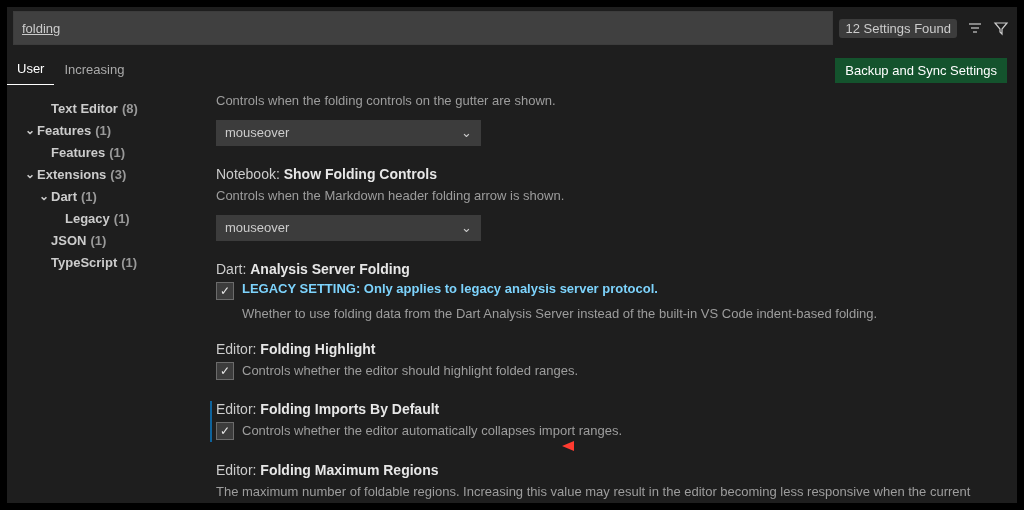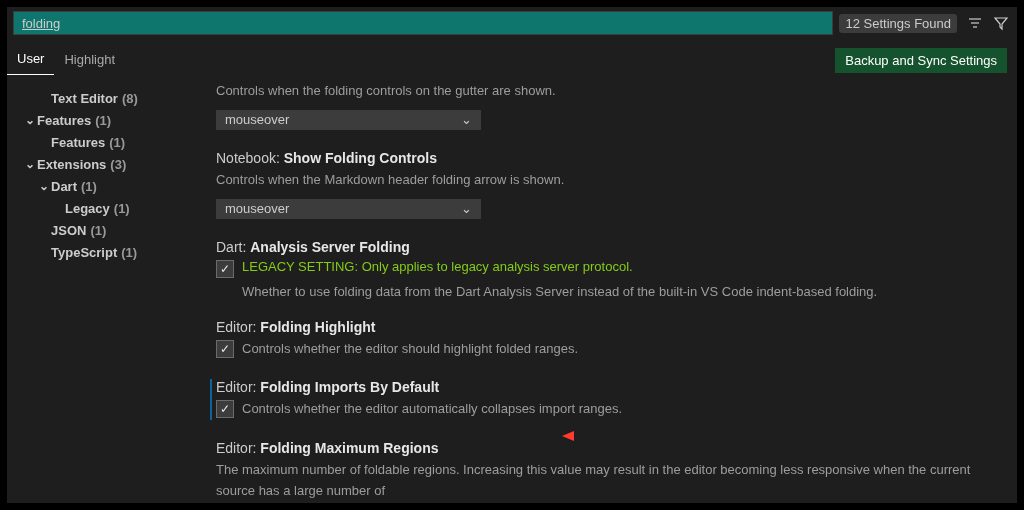--- a/index.html
+++ b/index.html
@@ -21,23 +21,23 @@
     flex-direction: column;
   }
   .searchbar-row {
     display: flex;
     align-items: center;
     padding: 4px 6px 0 6px;
     gap: 6px;
   }
   .searchbox {
     flex: 1;
-    background: #0f766e;
+    background: #404040;
     border: 1px solid #3c3c3c;
-    height: 24px;
+    height: 34px;
     color: #ccc;
     padding: 0 8px;
     font-size: 13px;
     outline: none;
     text-decoration: underline;
   }
   .found-badge {
     background: #3c3c3c;
     color: #ccc;
     font-size: 13px;
@@ -115,40 +115,40 @@
   .setting.indicator { border-left: 2px solid #0e639c; padding-left: 4px; }
   .setting-title { font-size: 14px; margin-bottom: 4px; color:#e7e7e7;}
   .setting-title .scope { color: #ccc; font-weight: 400; }
   .setting-title .name { color: #e7e7e7; font-weight: 600; }
   .setting-desc { color: #9d9d9d; font-size: 13px; line-height: 1.6; }
   .select {
     margin-top: 8px;
     background: #3c3c3c;
     border: 1px solid #3c3c3c;
     color: #ccc;
-    height: 20px;
+    height: 26px;
     width: 265px;
     padding: 0 8px;
     display: flex;
     align-items: center;
     justify-content: space-between;
     font-size:13px;
   }
   .chk-row { display: flex; align-items: flex-start; gap: 8px; margin-top: 4px; }
   .chk {
     width: 18px; height: 18px;
     border: 1px solid #6b6b6b;
     background: #3c3c3c;
     display: flex; align-items: center; justify-content: center;
     color: #e7e7e7;
     font-size: 12px;
     flex-shrink: 0;
     margin-top:1px;
   }
-  .chk-label-bold { font-weight: 400; color:#84cc16;}
+  .chk-label-bold { font-weight: 700; color:#7dd3fc;}
   .sub-desc { color: #9d9d9d; margin-top: 6px; padding-left: 26px; }
   .arrow {
     position: absolute;
     pointer-events: none;
   }
   .content-wrap { position: relative; }
   svg { display: block; }
 </style>
 </head>
 <body>
@@ -167,21 +167,21 @@
     </span>
     <span class="toolbar-icon">
       <svg width="16" height="16" viewBox="0 0 16 16" fill="none" stroke="currentColor" stroke-width="1.2">
         <path d="M2 3 L14 3 L9 9 L9 14 L7 12 L7 9 Z"></path>
       </svg>
     </span>
   </div>
 
   <div class="tabs-row">
     <div class="tab active">User</div>
-    <div class="tab">Highlight</div>
+    <div class="tab">Increasing</div>
     <div class="spacer"></div>
     <button class="sync-btn">Backup and Sync Settings</button>
   </div>
 
   <div class="body">
     <div class="sidebar">
       <div class="tree-row ind1">
         <span class="tree-chev"></span>
         <span class="tree-label">Text Editor</span>
         <span class="tree-count">(8)</span>

